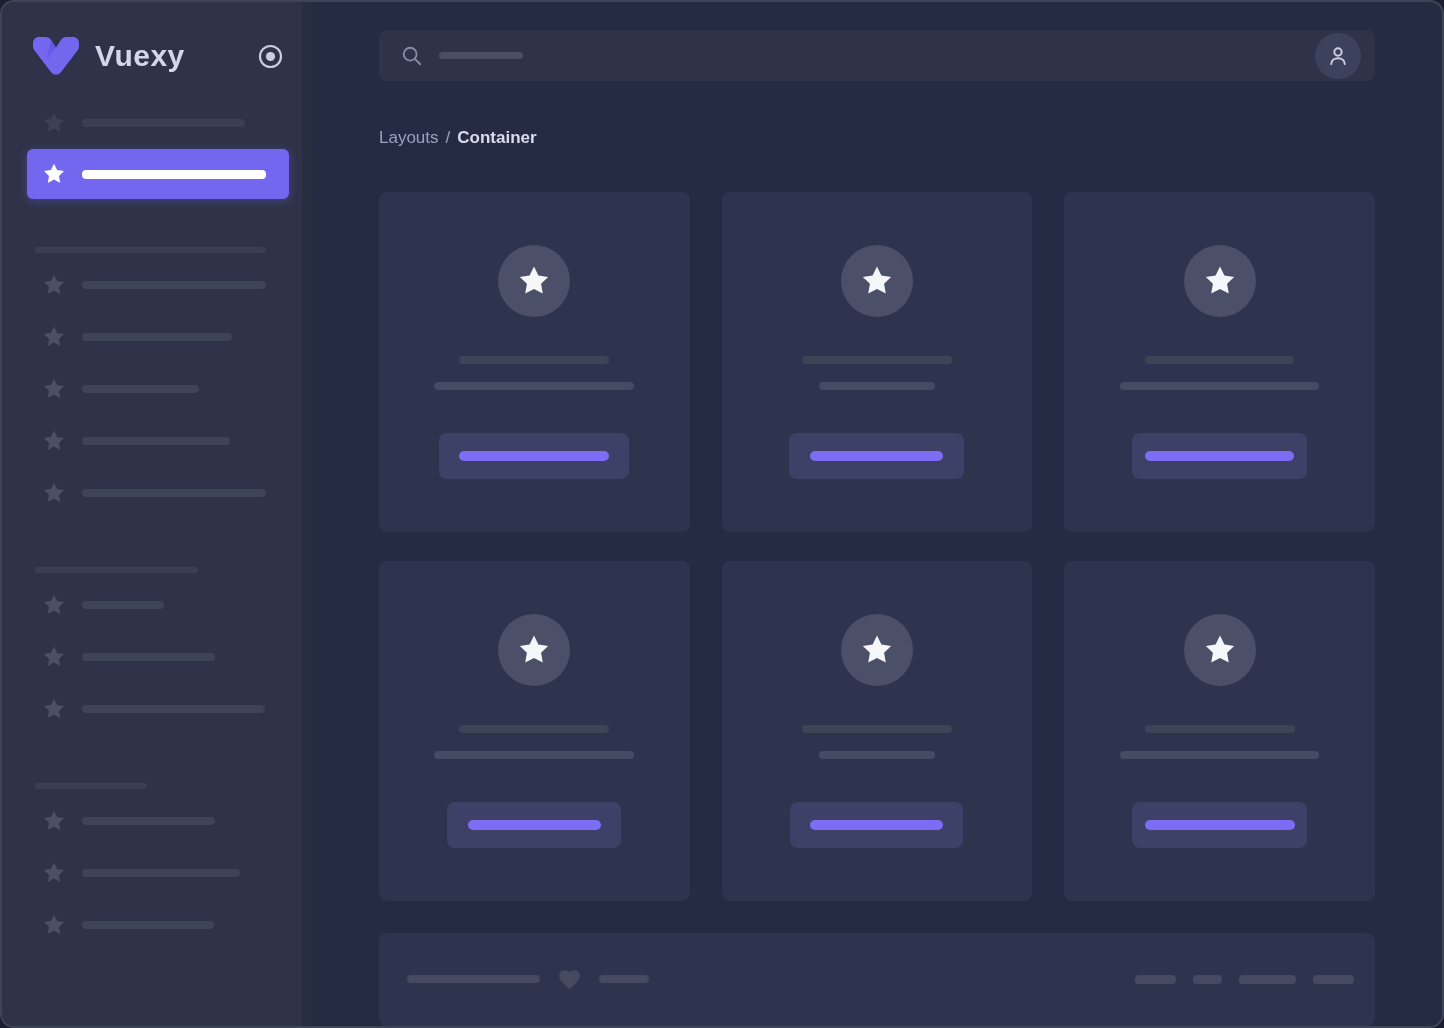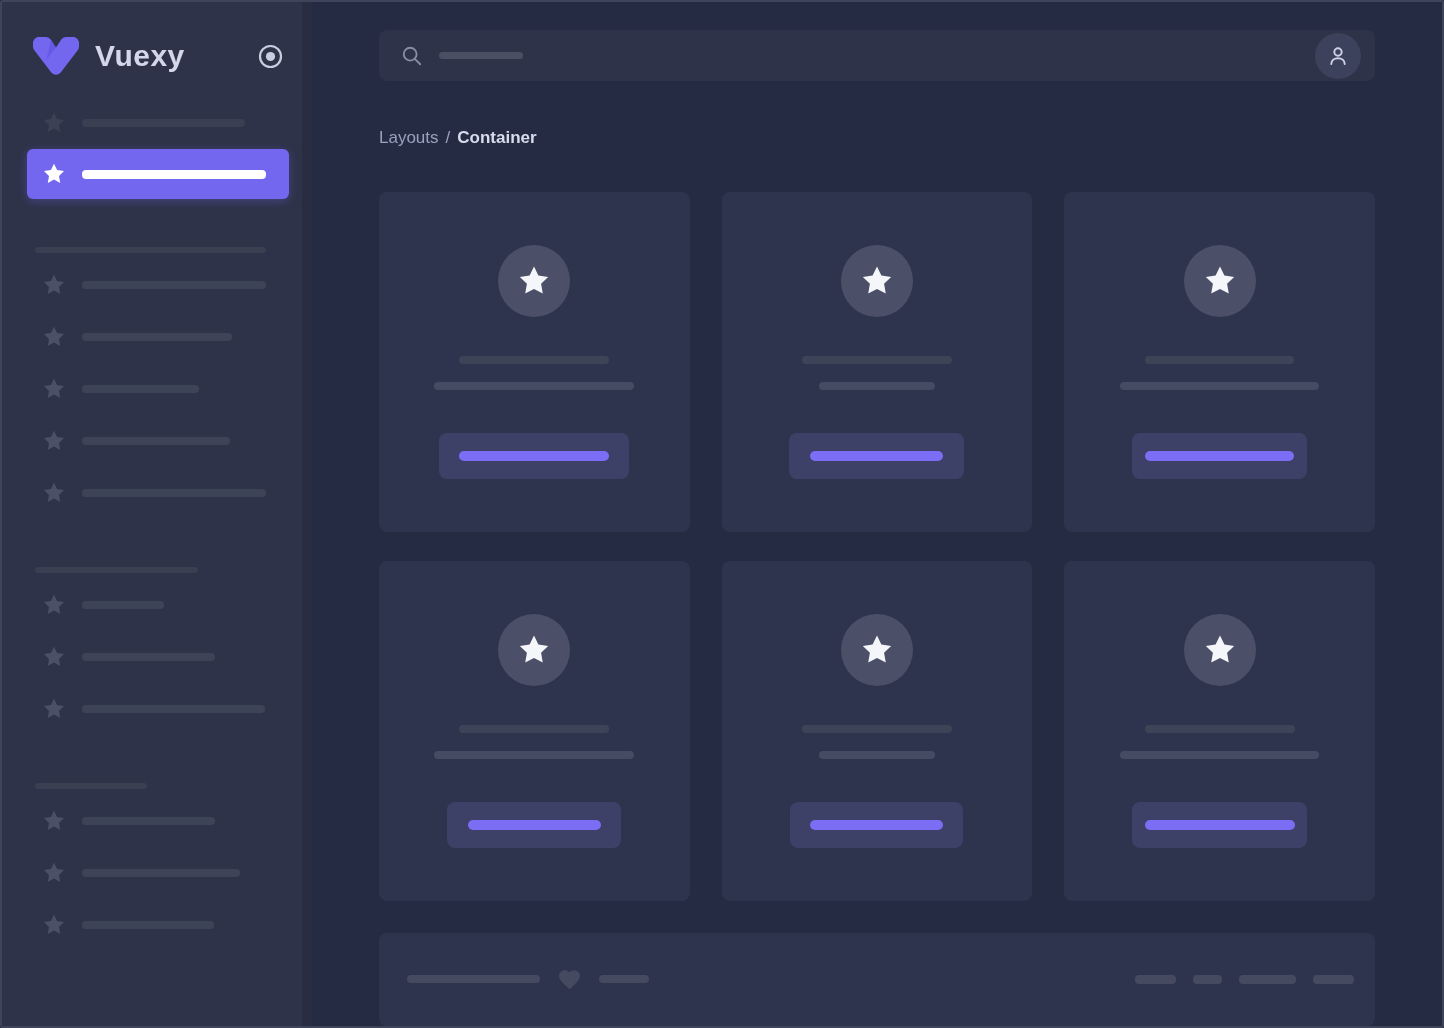--- a/index.html
+++ b/index.html
@@ -3,21 +3,21 @@
 <meta charset="utf-8">
 <style>
   * { box-sizing: border-box; margin: 0; padding: 0; }
   html,body { background:#1a1f30; }
   body { font-family: "Liberation Sans", sans-serif; }
 
   .app {
     width: 1444px; height: 1028px;
     background: #252b43;
     border: 2px solid #3e4459;
-    border-radius: 2px;
+    border-radius: 14px;
     overflow: hidden;
     display: flex;
   }
 
   
   .sidebar {
     width: 310px; flex: 0 0 310px;
     background: #2e3349;
     position: relative;
     padding-top: 30px;

